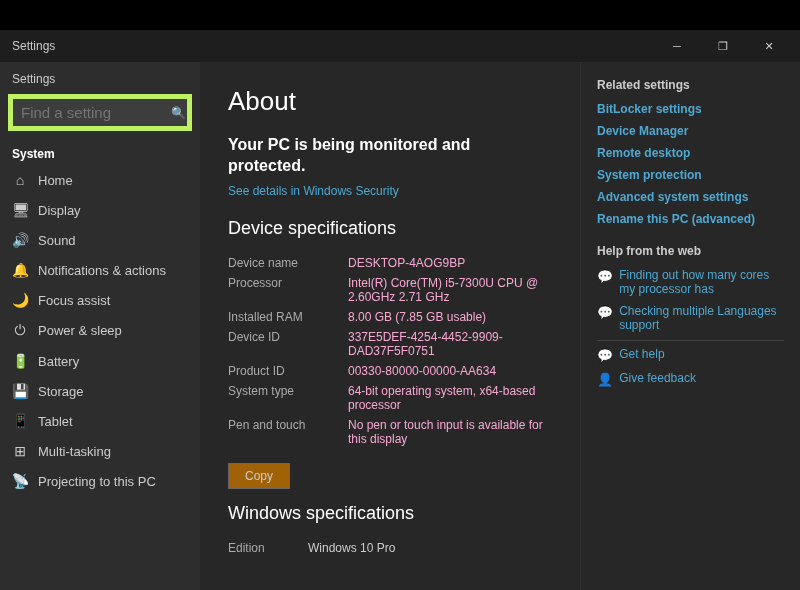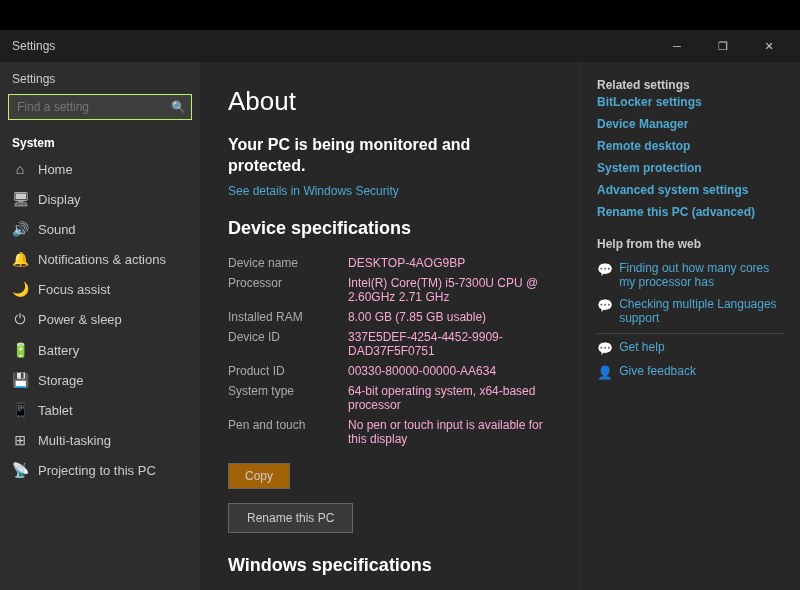--- a/index.html
+++ b/index.html
@@ -71,24 +71,24 @@
       font-size: 12px;
       color: #ccc;
     }
     .sidebar-search {
       margin: 0 8px 8px;
       position: relative;
     }
     .sidebar-search input {
       width: 100%;
       background: #3d3d3d;
-      border: 1px solid #bef264;
+      border: 5px solid #bef264;
       color: #fff;
       padding: 5px 28px 5px 8px;
-      font-size: 12px;
+      font-size: 15px;
       outline: none;
     }
     .sidebar-search-icon {
       position: absolute;
       right: 6px;
       top: 50%;
       transform: translateY(-50%);
       color: #aaa;
       font-size: 12px;
     }
@@ -137,21 +137,21 @@
       line-height: 1.3;
     }
     .security-link {
       color: #4ea8d2;
       font-size: 12px;
       cursor: pointer;
       text-decoration: none;
     }
     .section-heading {
       font-size: 18px;
-      font-weight: 700;
+      font-weight: 400;
       color: #fff;
       margin-bottom: 14px;
     }
     .spec-table {
       width: 100%;
       border-collapse: collapse;
       margin-bottom: 14px;
     }
     .spec-table td {
       padding: 3px 0;
@@ -206,21 +206,21 @@
       background: #272727;
       padding: 16px 16px;
       flex-shrink: 0;
       overflow-y: auto;
       border-left: 1px solid #333;
     }
     .related-heading {
       font-size: 12px;
       font-weight: 600;
       color: #ccc;
-      margin-bottom: 3px;
+      margin-bottom: 10px;
     }
     .related-link {
       display: block;
       color: #4ea8d2;
       font-size: 12px;
       cursor: pointer;
       margin-bottom: 8px;
       text-decoration: none;
       font-weight: bold;
     }
@@ -364,21 +364,20 @@
           </tr>
           <tr>
             <td>Pen and touch</td>
             <td>No pen or touch input is available for this display</td>
           </tr>
         </tbody>
       </table>
 
       <button class="copy-btn">Copy</button>
       <br>
-      <button class="rename-btn">Rename this PC</button>
 
       <h2 class="section-heading">Windows specifications</h2>
 
       <table class="win-spec-table">
         <tbody>
           <tr>
             <td>Edition</td>
             <td>Windows 10 Pro</td>
           </tr>
 

